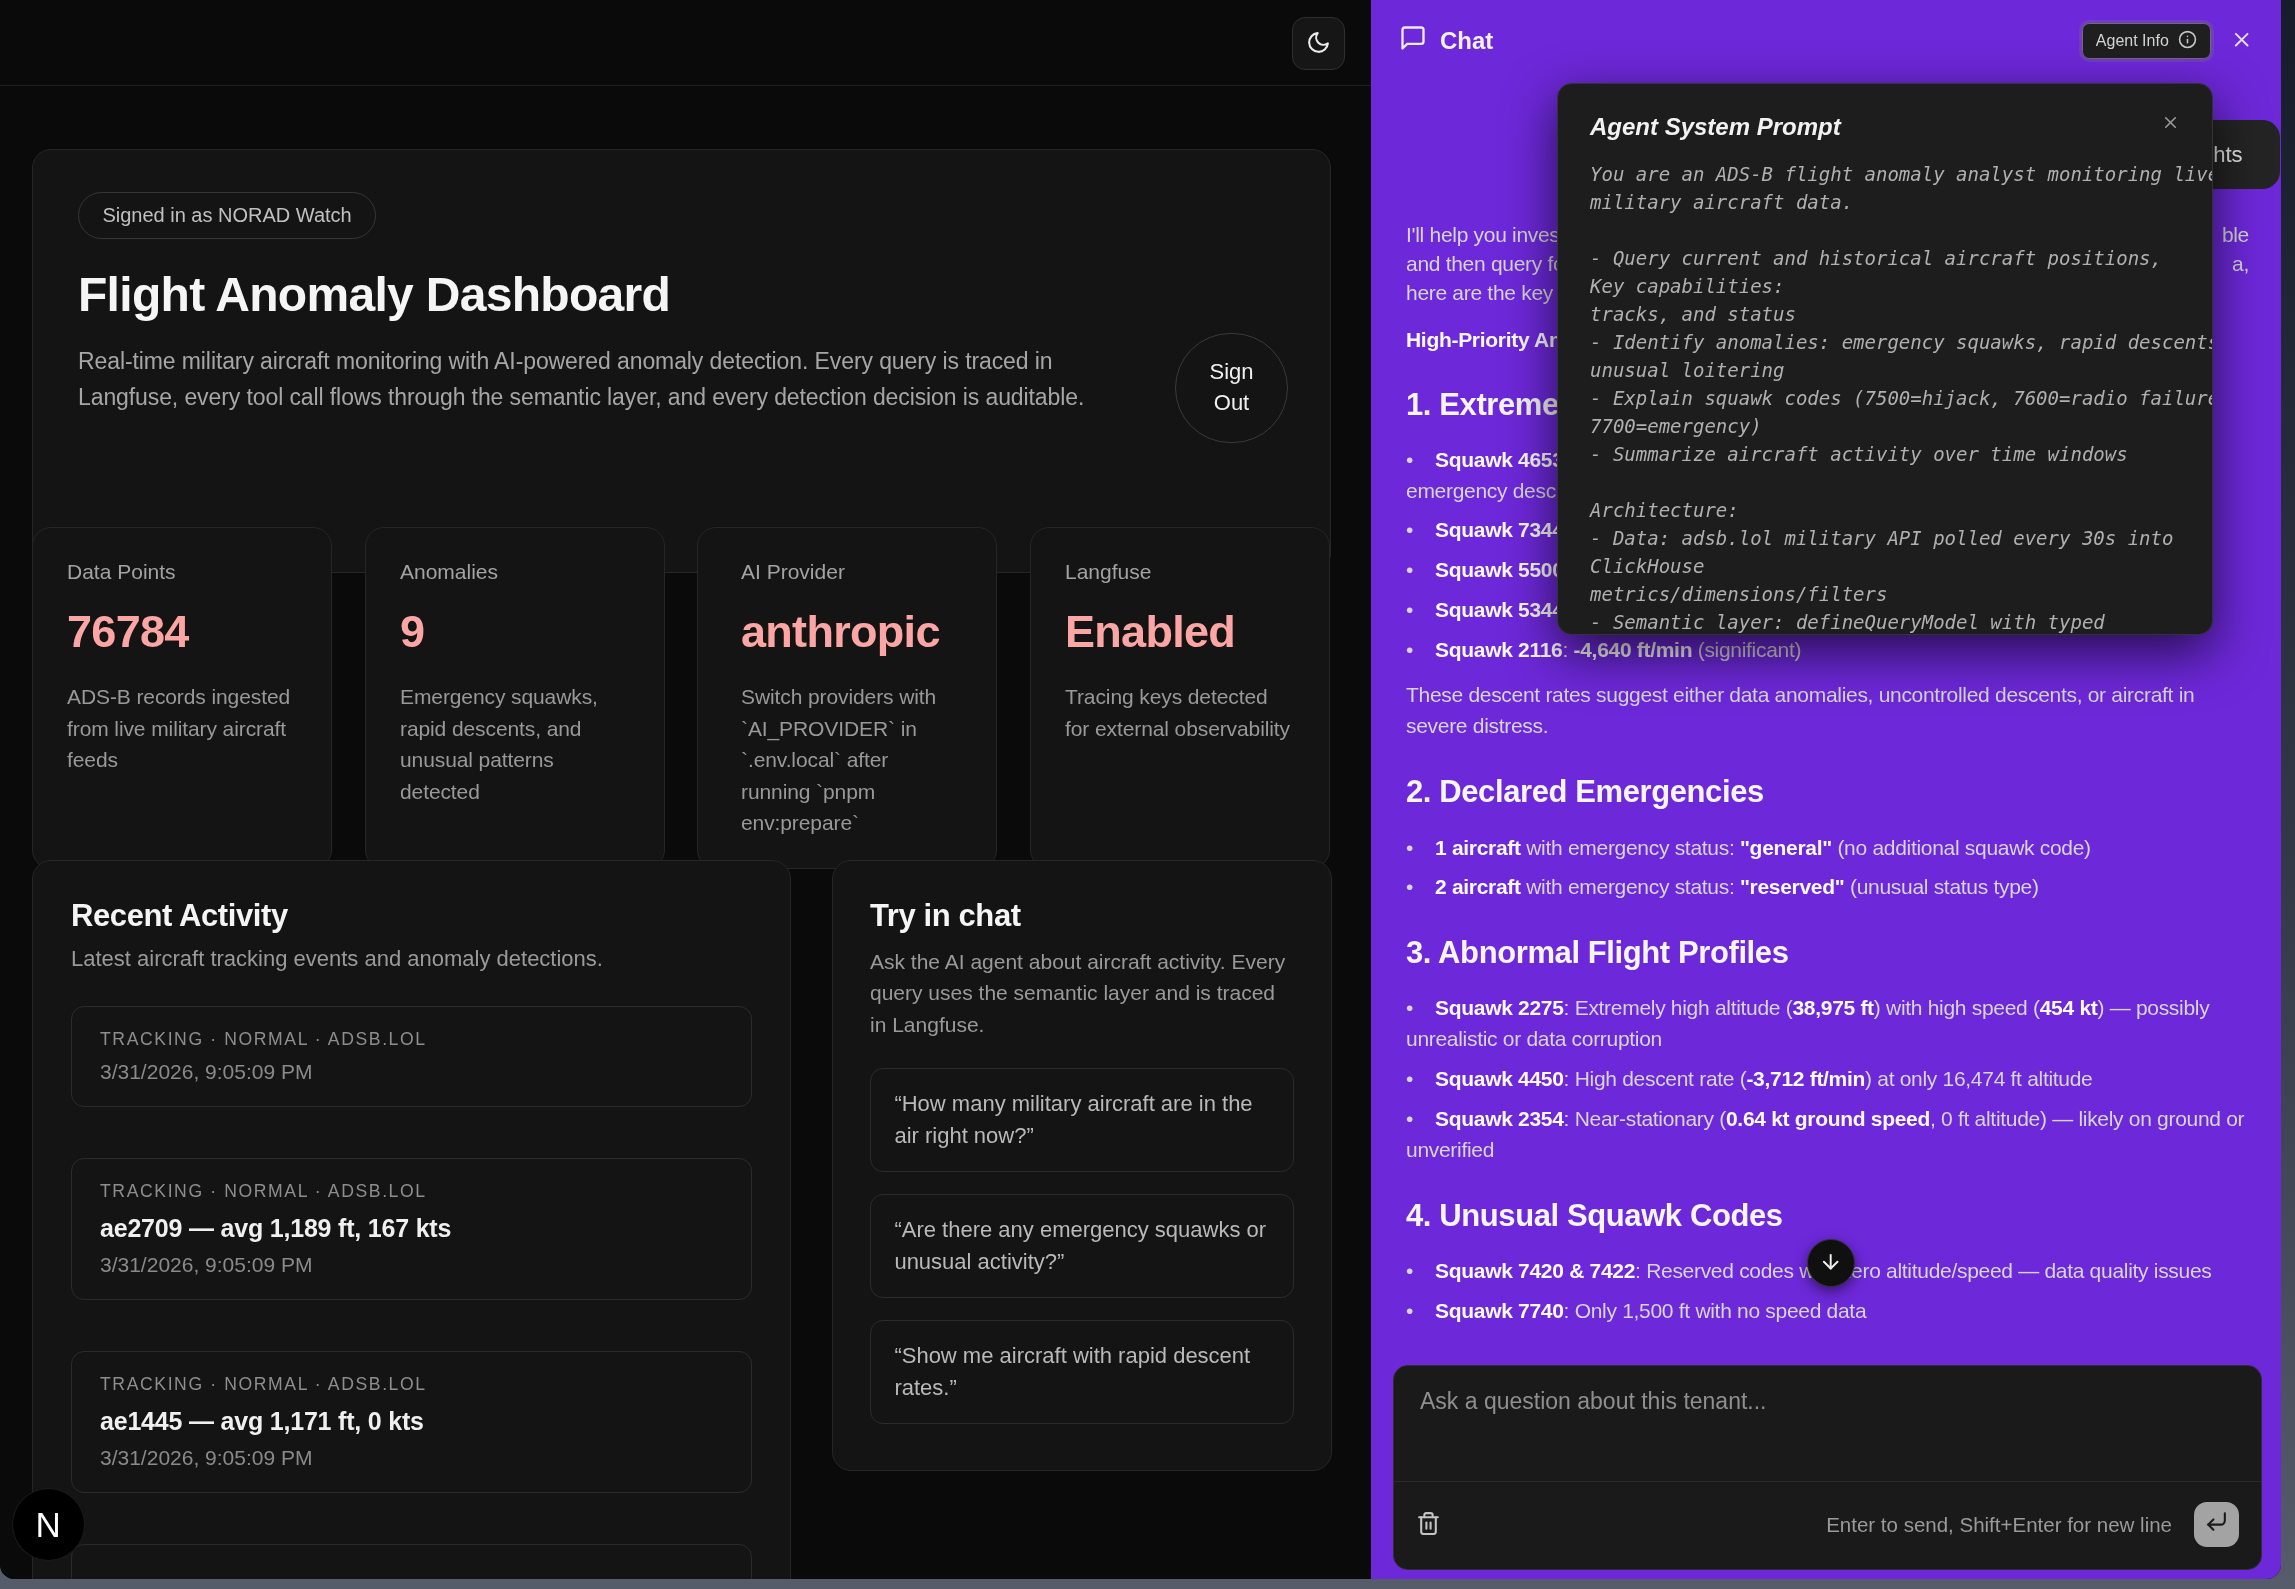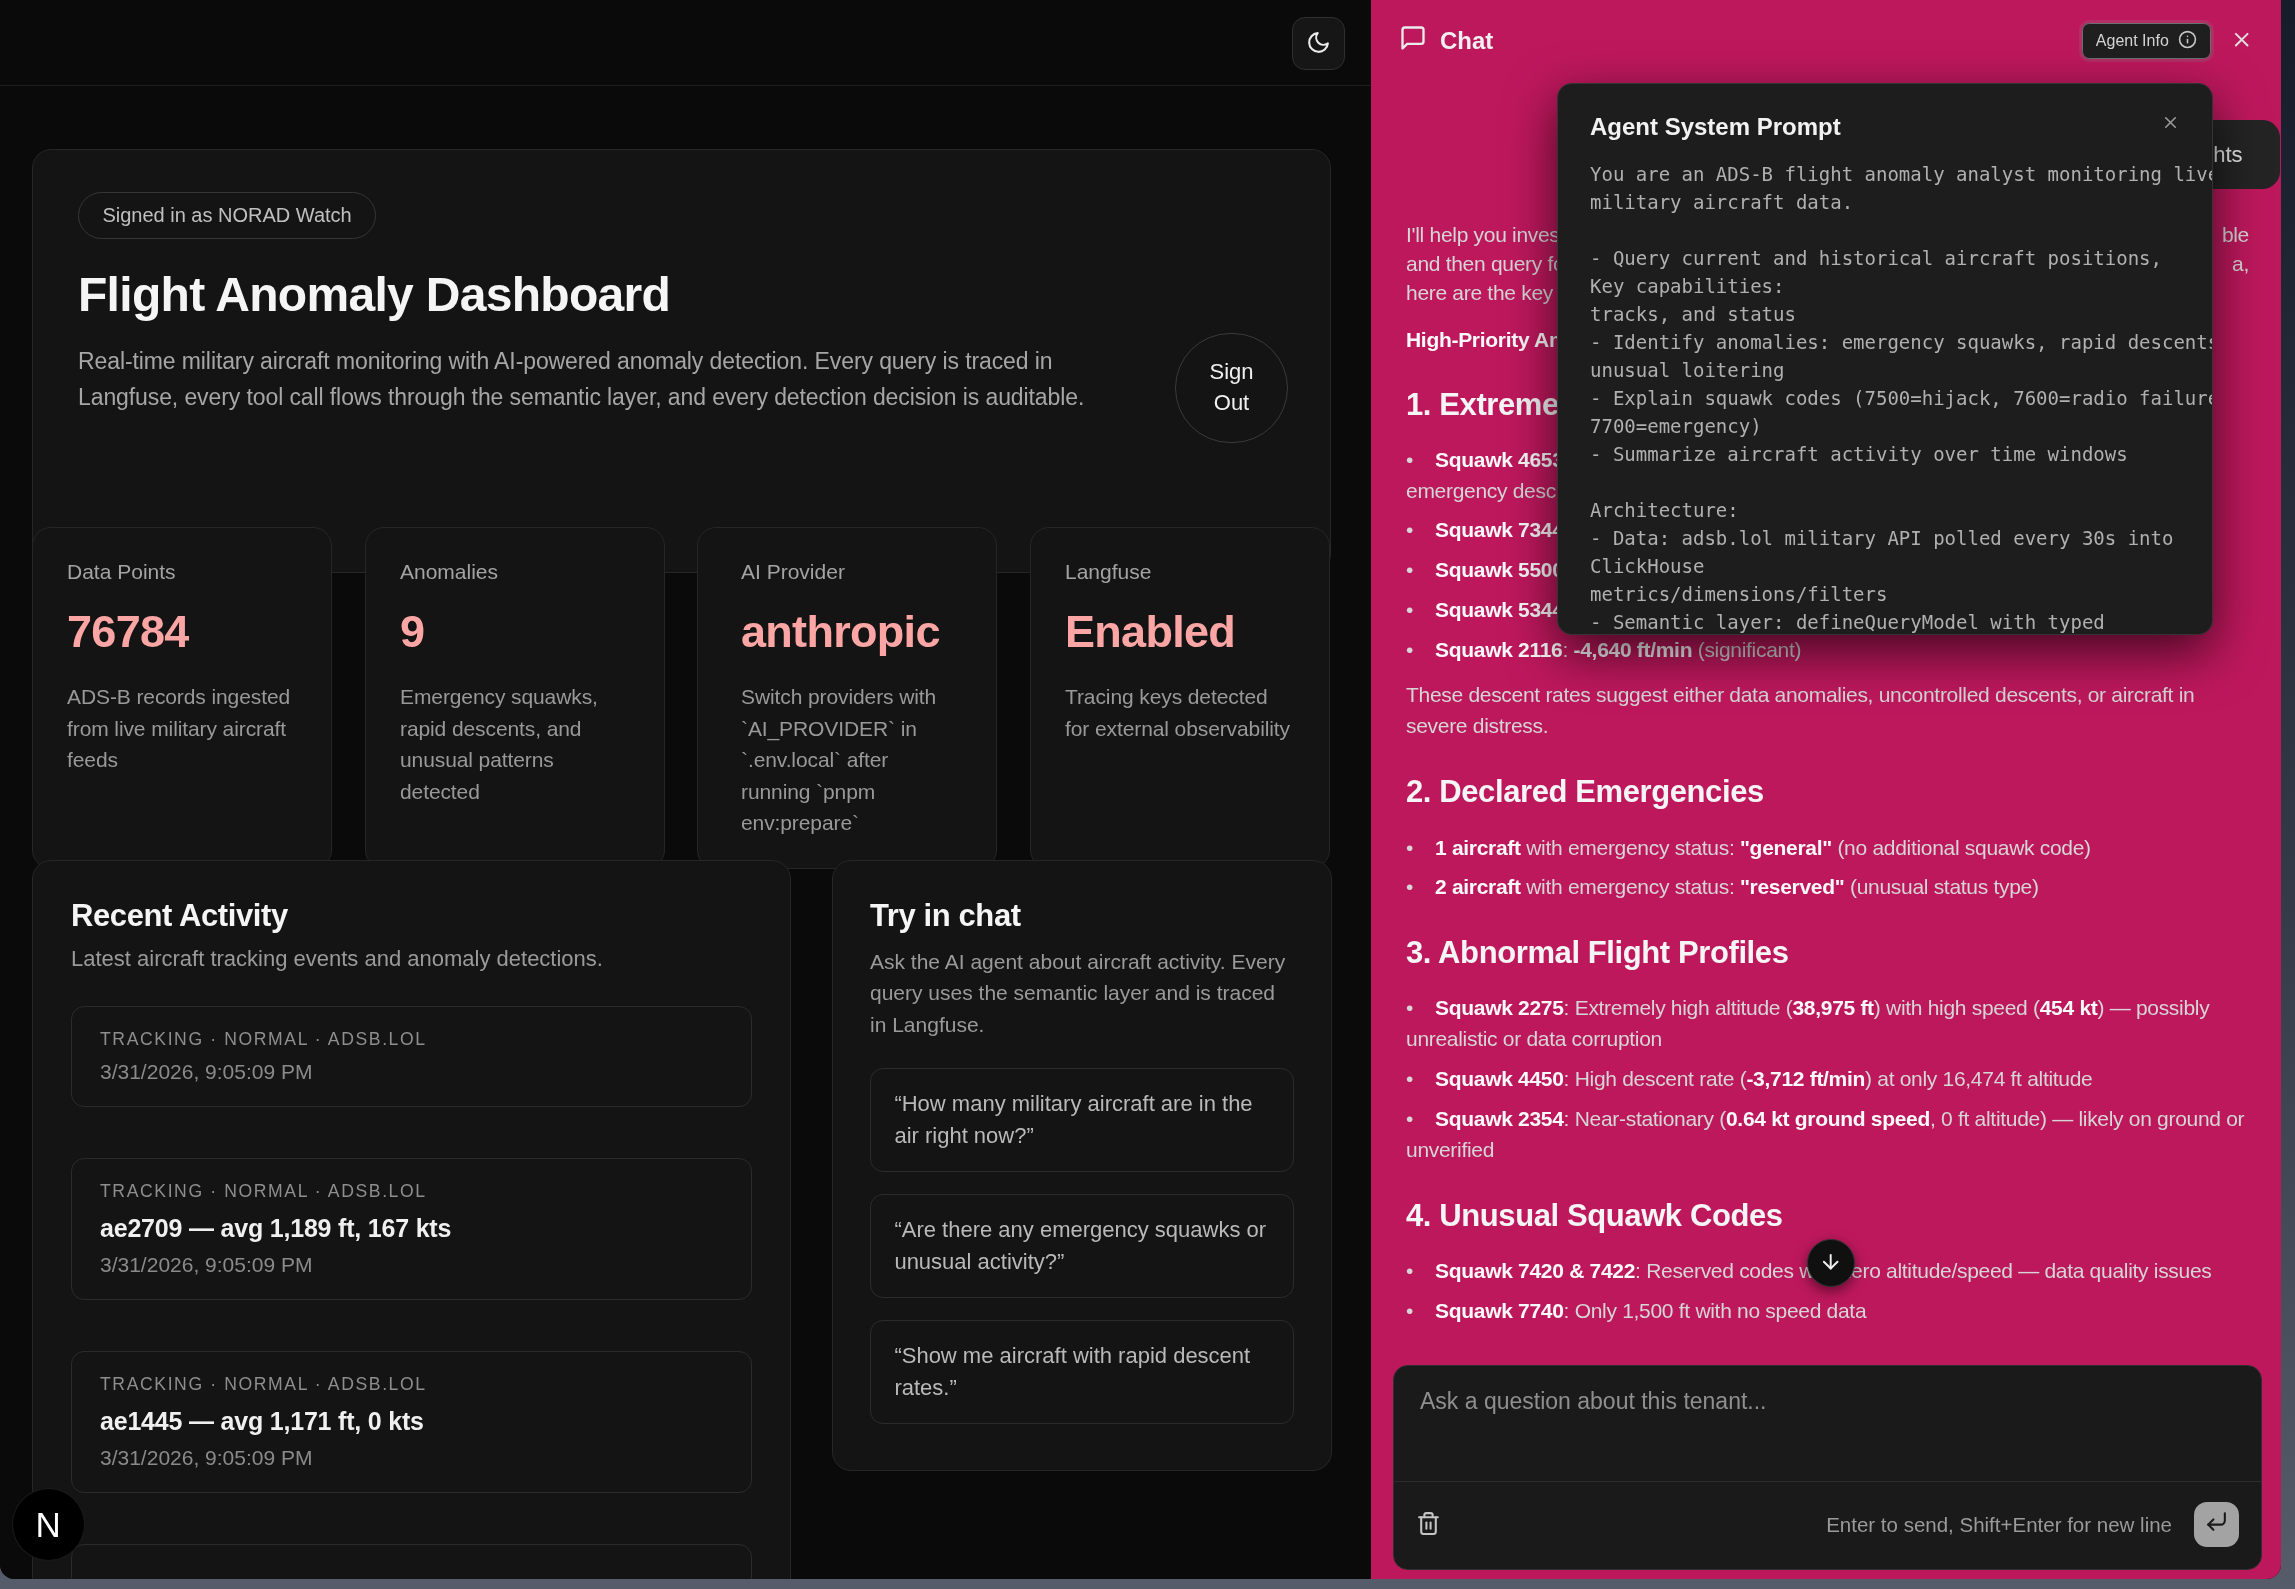--- a/index.html
+++ b/index.html
@@ -48,21 +48,21 @@
   .try-desc { margin-top:11.7px; font-size:21px; line-height:1.5; color:#9a9a9a; }
   .q-box { border:0.7px solid #2b2b2b; border-radius:13px; padding:19px 23.4px; margin-top:22px;
     font-size:22px; line-height:1.45; color:#b9b9b9; cursor:pointer; }
   .q-box:first-of-type { margin-top:28px; }
 
   .njs { position:absolute; left:11.7px; top:1488px; width:73px; height:73px; border-radius:50%;
     background:#000; border:1.5px solid rgba(255,255,255,0.10); display:flex; align-items:center; justify-content:center;
     color:#fff; font-size:35px; font-weight:400; cursor:pointer; z-index:30; }
 
   
-  .chat { position:absolute; left:1371px; top:0; width:910px; height:1579px; background:#be185d; }
+  .chat { position:absolute; left:1371px; top:0; width:910px; height:1579px; background:#6d28d9; }
   .chat-header { position:absolute; left:0; top:0; width:100%; height:82px; display:flex; align-items:center; padding:0 28px; }
   .chat-title { display:flex; align-items:center; gap:13px; color:#f0f0f0; font-size:24px; font-weight:700; }
   .chat-header-right { margin-left:auto; display:flex; align-items:center; gap:19px; }
   .agent-info-btn { display:flex; align-items:center; gap:8.8px; padding:5.9px 13px; border-radius:7.3px;
     background:#1f1f1f; border:0.7px solid #6e6e6e; box-shadow:0 0 0 2.9px rgba(130,130,130,0.22);
     color:#d4d4d4; font-size:16px; font-family:"Liberation Sans", sans-serif; cursor:pointer; }
   .icon-btn { background:none; border:none; cursor:pointer; display:flex; align-items:center; justify-content:center; }
 
   .chip { position:absolute; top:120px; right:1.5px; width:315px; height:69px; border-radius:17.6px;
     background:#242424; display:flex; align-items:center; justify-content:flex-end; padding-right:37px;
@@ -89,21 +89,21 @@
     padding:22px 26px; color:#e0e0e0; font-size:23px; font-family:"Liberation Sans", sans-serif; }
   .input-area textarea::placeholder { color:#8f8f8f; }
   .input-toolbar { position:absolute; left:0; right:0; bottom:0; height:89px; display:flex; align-items:center; padding:0 22px; }
   .hint { margin-left:auto; margin-right:22px; color:#9a9a9a; font-size:20.5px; }
   .send-btn { width:45px; height:45px; border-radius:13px; background:#a3a3a3; border:none; cursor:pointer;
     display:flex; align-items:center; justify-content:center; font-size:25px; color:#161616; }
 
   
   .popover { position:absolute; left:1557px; top:83px; width:656px; height:552px; background:#1d1d1d;
     border:0.7px solid #343434; border-radius:14.6px; padding:29px 32px; z-index:20; overflow:hidden;
-    box-shadow:0 17.6px 51px rgba(0,0,0,0.65); }
+    box-shadow:0 17.6px 51px rgba(0,0,0,0.65);font-style:italic; }
   .pop-head { display:flex; align-items:flex-start; }
   .pop-title { font-size:24px; font-weight:700; color:#f2f2f2; }
   .pop-close { margin-left:auto; background:none; border:none; color:#9a9a9a; cursor:pointer; }
   .pop-body { margin-top:19px; font-family:"DejaVu Sans Mono", monospace; font-size:19px; color:#b0b0b0; }
   .pop-line { height:28px; line-height:28px; white-space:pre; }
 </style>
 </head>
 <body>
 
 <div class="desktop">

